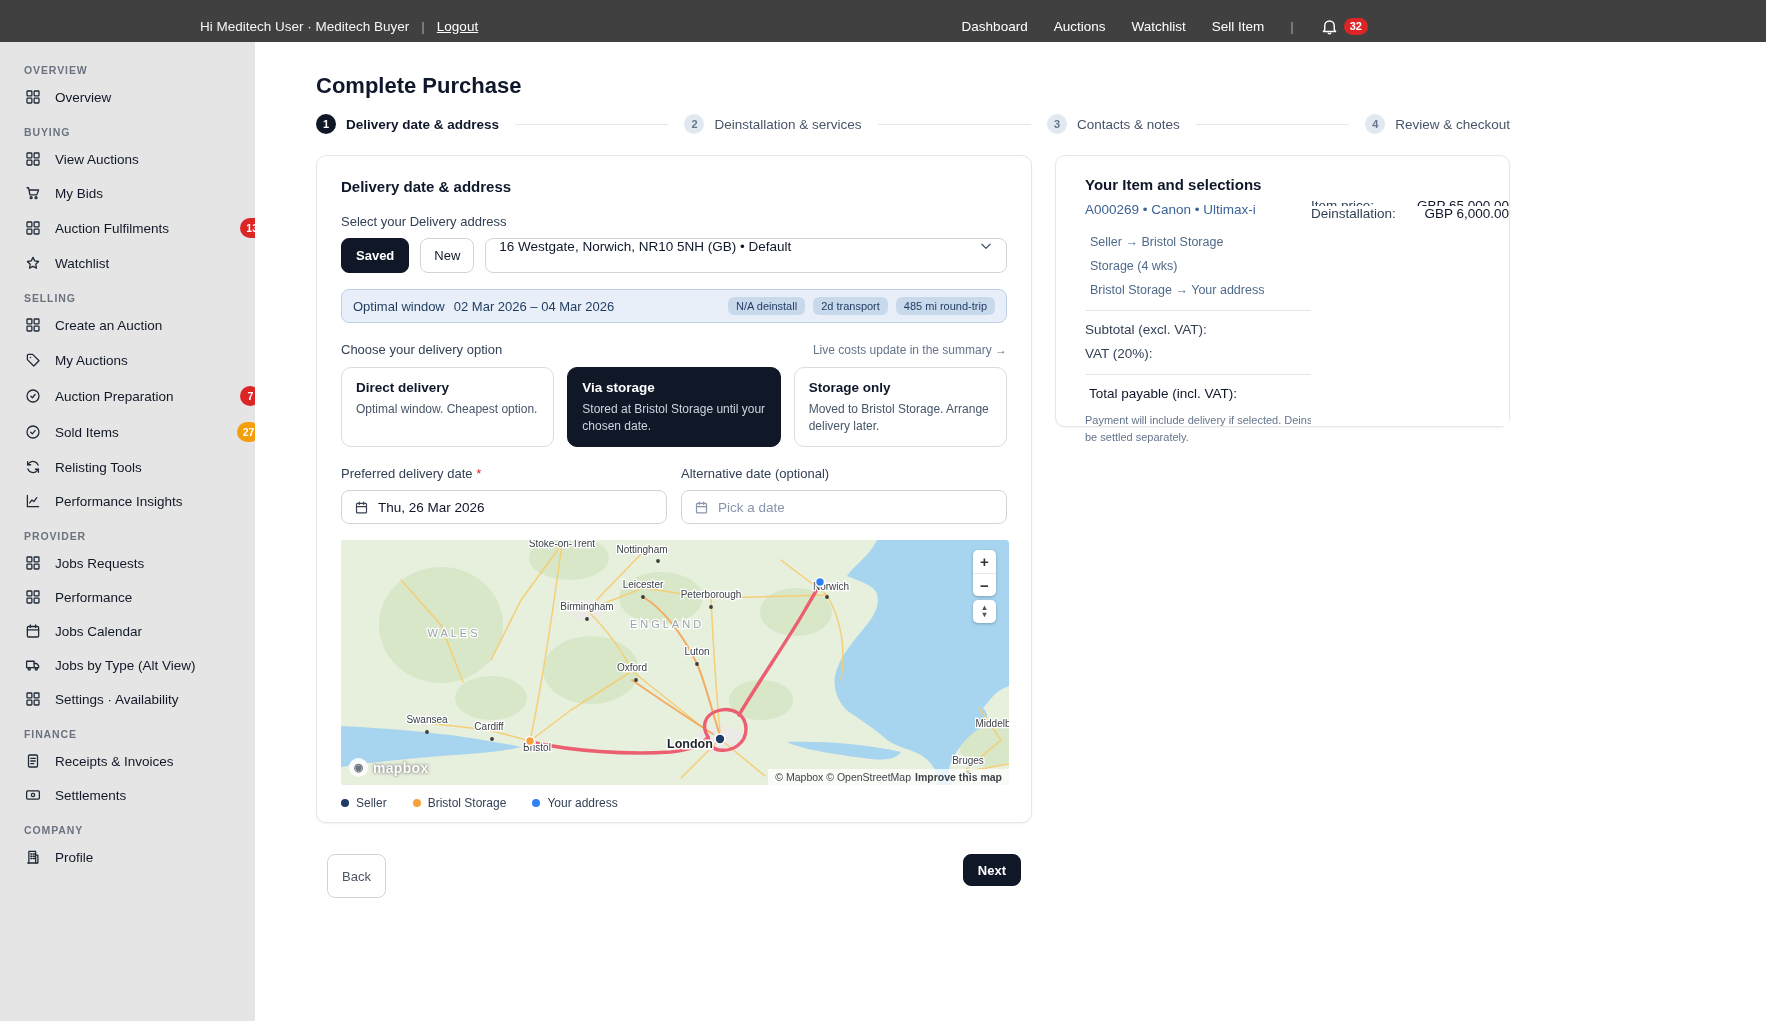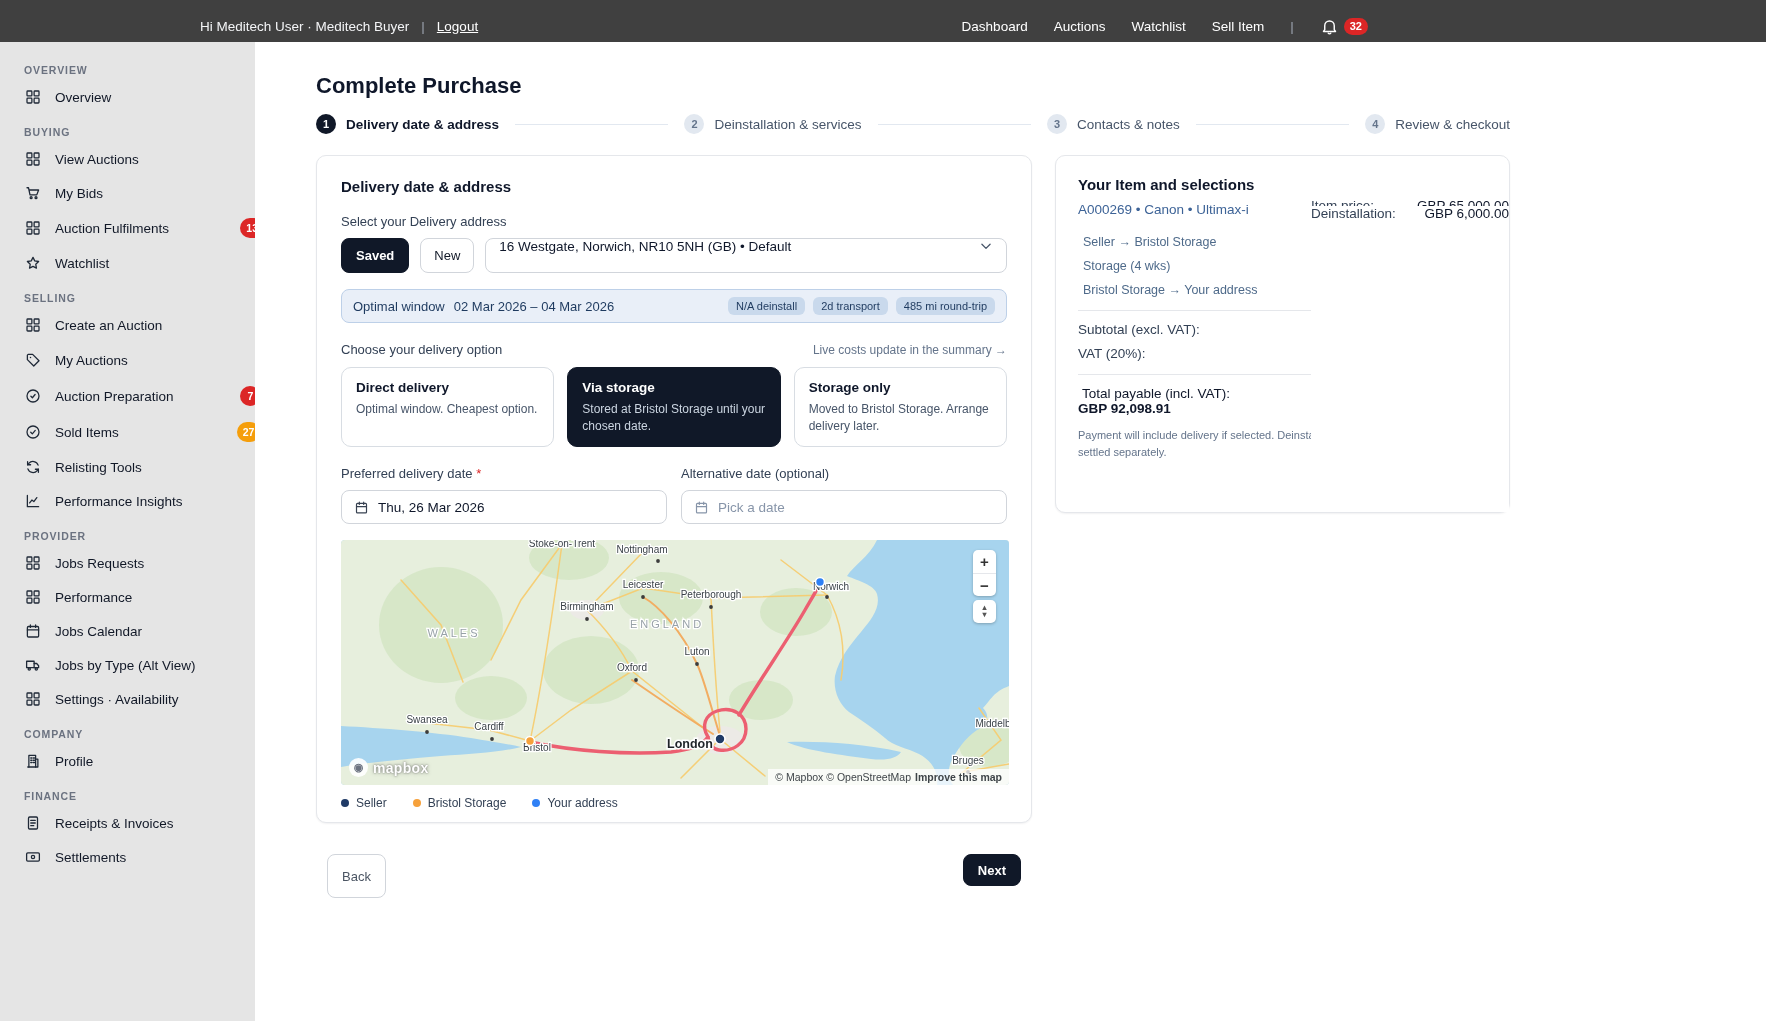--- a/index.html
+++ b/index.html
@@ -40,21 +40,21 @@
   .step { display:flex; align-items:center; gap:10px; white-space:nowrap; cursor:pointer; }
   .step-circle { width:20px; height:20px; border-radius:50%; background:#e2e8f0; color:#64748b;
                  display:flex; align-items:center; justify-content:center; font-size:11px; font-weight:600; }
   .step-label { font-size:13.5px; color:#475569; }
   .step.active .step-circle { background:#101828; color:#fff; }
   .step.active .step-label { color:#0f172a; font-weight:700; }
   .step-line { flex:1; height:1px; background:#e2e8f0; margin:0 16px; }
 
   .card { background:#fff; border:1px solid #e5e7eb; border-radius:10px; box-shadow:0 1px 2px rgba(16,24,40,.06); }
   .card-main { position:absolute; left:61px; top:113px; width:716px; height:668px; padding:22px 24px; }
-  .card-summary { position:absolute; left:800px; top:113px; width:455px; height:358px; padding:20px 22px; }
+  .card-summary { position:absolute; left:800px; top:113px; width:455px; height:272px; padding:20px 29px; }
 
   .section-heading { font-size:15px; font-weight:700; color:#0f172a; }
   .field-label { font-size:13px; color:#334155; margin:19px 0 9px; }
   .req { color:#dc2626; }
 
   .addr-row { display:flex; gap:11px; }
   .btn { border-radius:8px; font-size:13px; cursor:pointer; display:flex; align-items:center; justify-content:center; }
   .btn-saved { background:#101828; border:1px solid #101828; color:#fff; font-weight:600; padding:0 14px; height:35px; }
   .btn-new { background:#fff; border:1px solid #d1d5db; color:#111827; padding:0 13px; height:35px; }
   .addr-select { flex:1; height:35px; border:1px solid #d1d5db; border-radius:8px; display:flex; 
@@ -118,21 +118,21 @@
   .sum-rows { margin-top:17px; display:flex; flex-direction:column; gap:9px; }
   .sum-row { display:flex; justify-content:space-between; align-items:baseline; }
   .sum-row .lab { font-size:13.5px; color:#334155; }
   .sum-row.sub .lab { font-size:12.5px; color:#4e6a8a; padding-left:5px; }
   .sum-row .val { font-size:13.5px; color:#0f172a; }
   .sum-row.gap-top { margin-top:8px; }
   .sum-divider { height:1px; background:#e5e7eb; margin:13px 0 11px; }
   .tot-row { display:flex; justify-content:space-between; font-size:13.5px; margin-bottom:9px; }
   .tot-row .lab { color:#334155; }
   .tot-row .val { color:#0f172a; }
-  .tot-row.grand { margin-bottom:0;flex-direction:column; }
+  .tot-row.grand { margin-bottom:0; }
   .tot-row.grand .lab { color:#0f172a; padding-left:4px; }
   .tot-row.grand .val { font-weight:700; }
   .sum-note { font-size:11px; color:#64748b; line-height:1.5; margin-top:11px; }
 
   
   .footer-row { position:absolute; left:61px; top:812px; width:716px; display:flex; justify-content:space-between; padding:0 11px; }
   .btn-back { background:#fff; border:1px solid #d1d5db; color:#4b5563; height:44px; padding:0 14px; }
   .btn-next { background:#101828; border:1px solid #101828; color:#fff; font-weight:600; height:32px; padding:0 14px; }
 </style>
 </head>
@@ -343,51 +343,51 @@
             <rect x="4" y="4" width="6.5" height="6.5" rx="1"></rect>
             <rect x="13.5" y="4" width="6.5" height="6.5" rx="1"></rect>
             <rect x="4" y="13.5" width="6.5" height="6.5" rx="1"></rect>
             <rect x="13.5" y="13.5" width="6.5" height="6.5" rx="1"></rect>
           </svg>
         </span>
         <span class="side-label">Settings · Availability</span>
       </div>
     </div>
     <div class="side-section">
+      <div class="side-title">FINANCE</div>
+      <div class="side-item">
+        <span class="icon">
+          <svg viewBox="0 0 24 24" fill="none" stroke="currentColor" stroke-width="1.7" stroke-linecap="round" stroke-linejoin="round">
+            <rect x="6" y="4" width="12" height="16" rx="1.5"></rect>
+            <path d="M9 8.5h6M9 12h6M9 15.5h4"></path>
+          </svg>
+        </span>
+        <span class="side-label">Receipts &amp; Invoices</span>
+      </div>
+      <div class="side-item">
+        <span class="icon">
+          <svg viewBox="0 0 24 24" fill="none" stroke="currentColor" stroke-width="1.7" stroke-linecap="round" stroke-linejoin="round">
+            <rect x="3.5" y="6.5" width="17" height="11" rx="1.5"></rect>
+            <circle cx="12" cy="12" r="2.2"></circle>
+          </svg>
+        </span>
+        <span class="side-label">Settlements</span>
+      </div>
+    </div>
+    <div class="side-section">
       <div class="side-title">COMPANY</div>
       <div class="side-item">
         <span class="icon">
           <svg viewBox="0 0 24 24" fill="none" stroke="currentColor" stroke-width="1.7" stroke-linecap="round" stroke-linejoin="round">
             <path d="M6.5 20V4.5h9V20"></path>
             <path d="M15.5 9.5h3V20H5"></path>
             <path d="M9 8h1.6M9 11h1.6M9 14h1.6M12.4 8H14M12.4 11H14M12.4 14H14"></path>
           </svg>
         </span>
         <span class="side-label">Profile</span>
-      </div>
-    </div>
-    <div class="side-section">
-      <div class="side-title">FINANCE</div>
-      <div class="side-item">
-        <span class="icon">
-          <svg viewBox="0 0 24 24" fill="none" stroke="currentColor" stroke-width="1.7" stroke-linecap="round" stroke-linejoin="round">
-            <rect x="6" y="4" width="12" height="16" rx="1.5"></rect>
-            <path d="M9 8.5h6M9 12h6M9 15.5h4"></path>
-          </svg>
-        </span>
-        <span class="side-label">Receipts &amp; Invoices</span>
-      </div>
-      <div class="side-item">
-        <span class="icon">
-          <svg viewBox="0 0 24 24" fill="none" stroke="currentColor" stroke-width="1.7" stroke-linecap="round" stroke-linejoin="round">
-            <rect x="3.5" y="6.5" width="17" height="11" rx="1.5"></rect>
-            <circle cx="12" cy="12" r="2.2"></circle>
-          </svg>
-        </span>
-        <span class="side-label">Settlements</span>
       </div>
     </div>
   </div>
 
 <div class="main">
   <div class="page-title">Complete Purchase</div>
 
   <div class="stepper">
       <div class="step active">
         <span class="step-circle">1</span>

